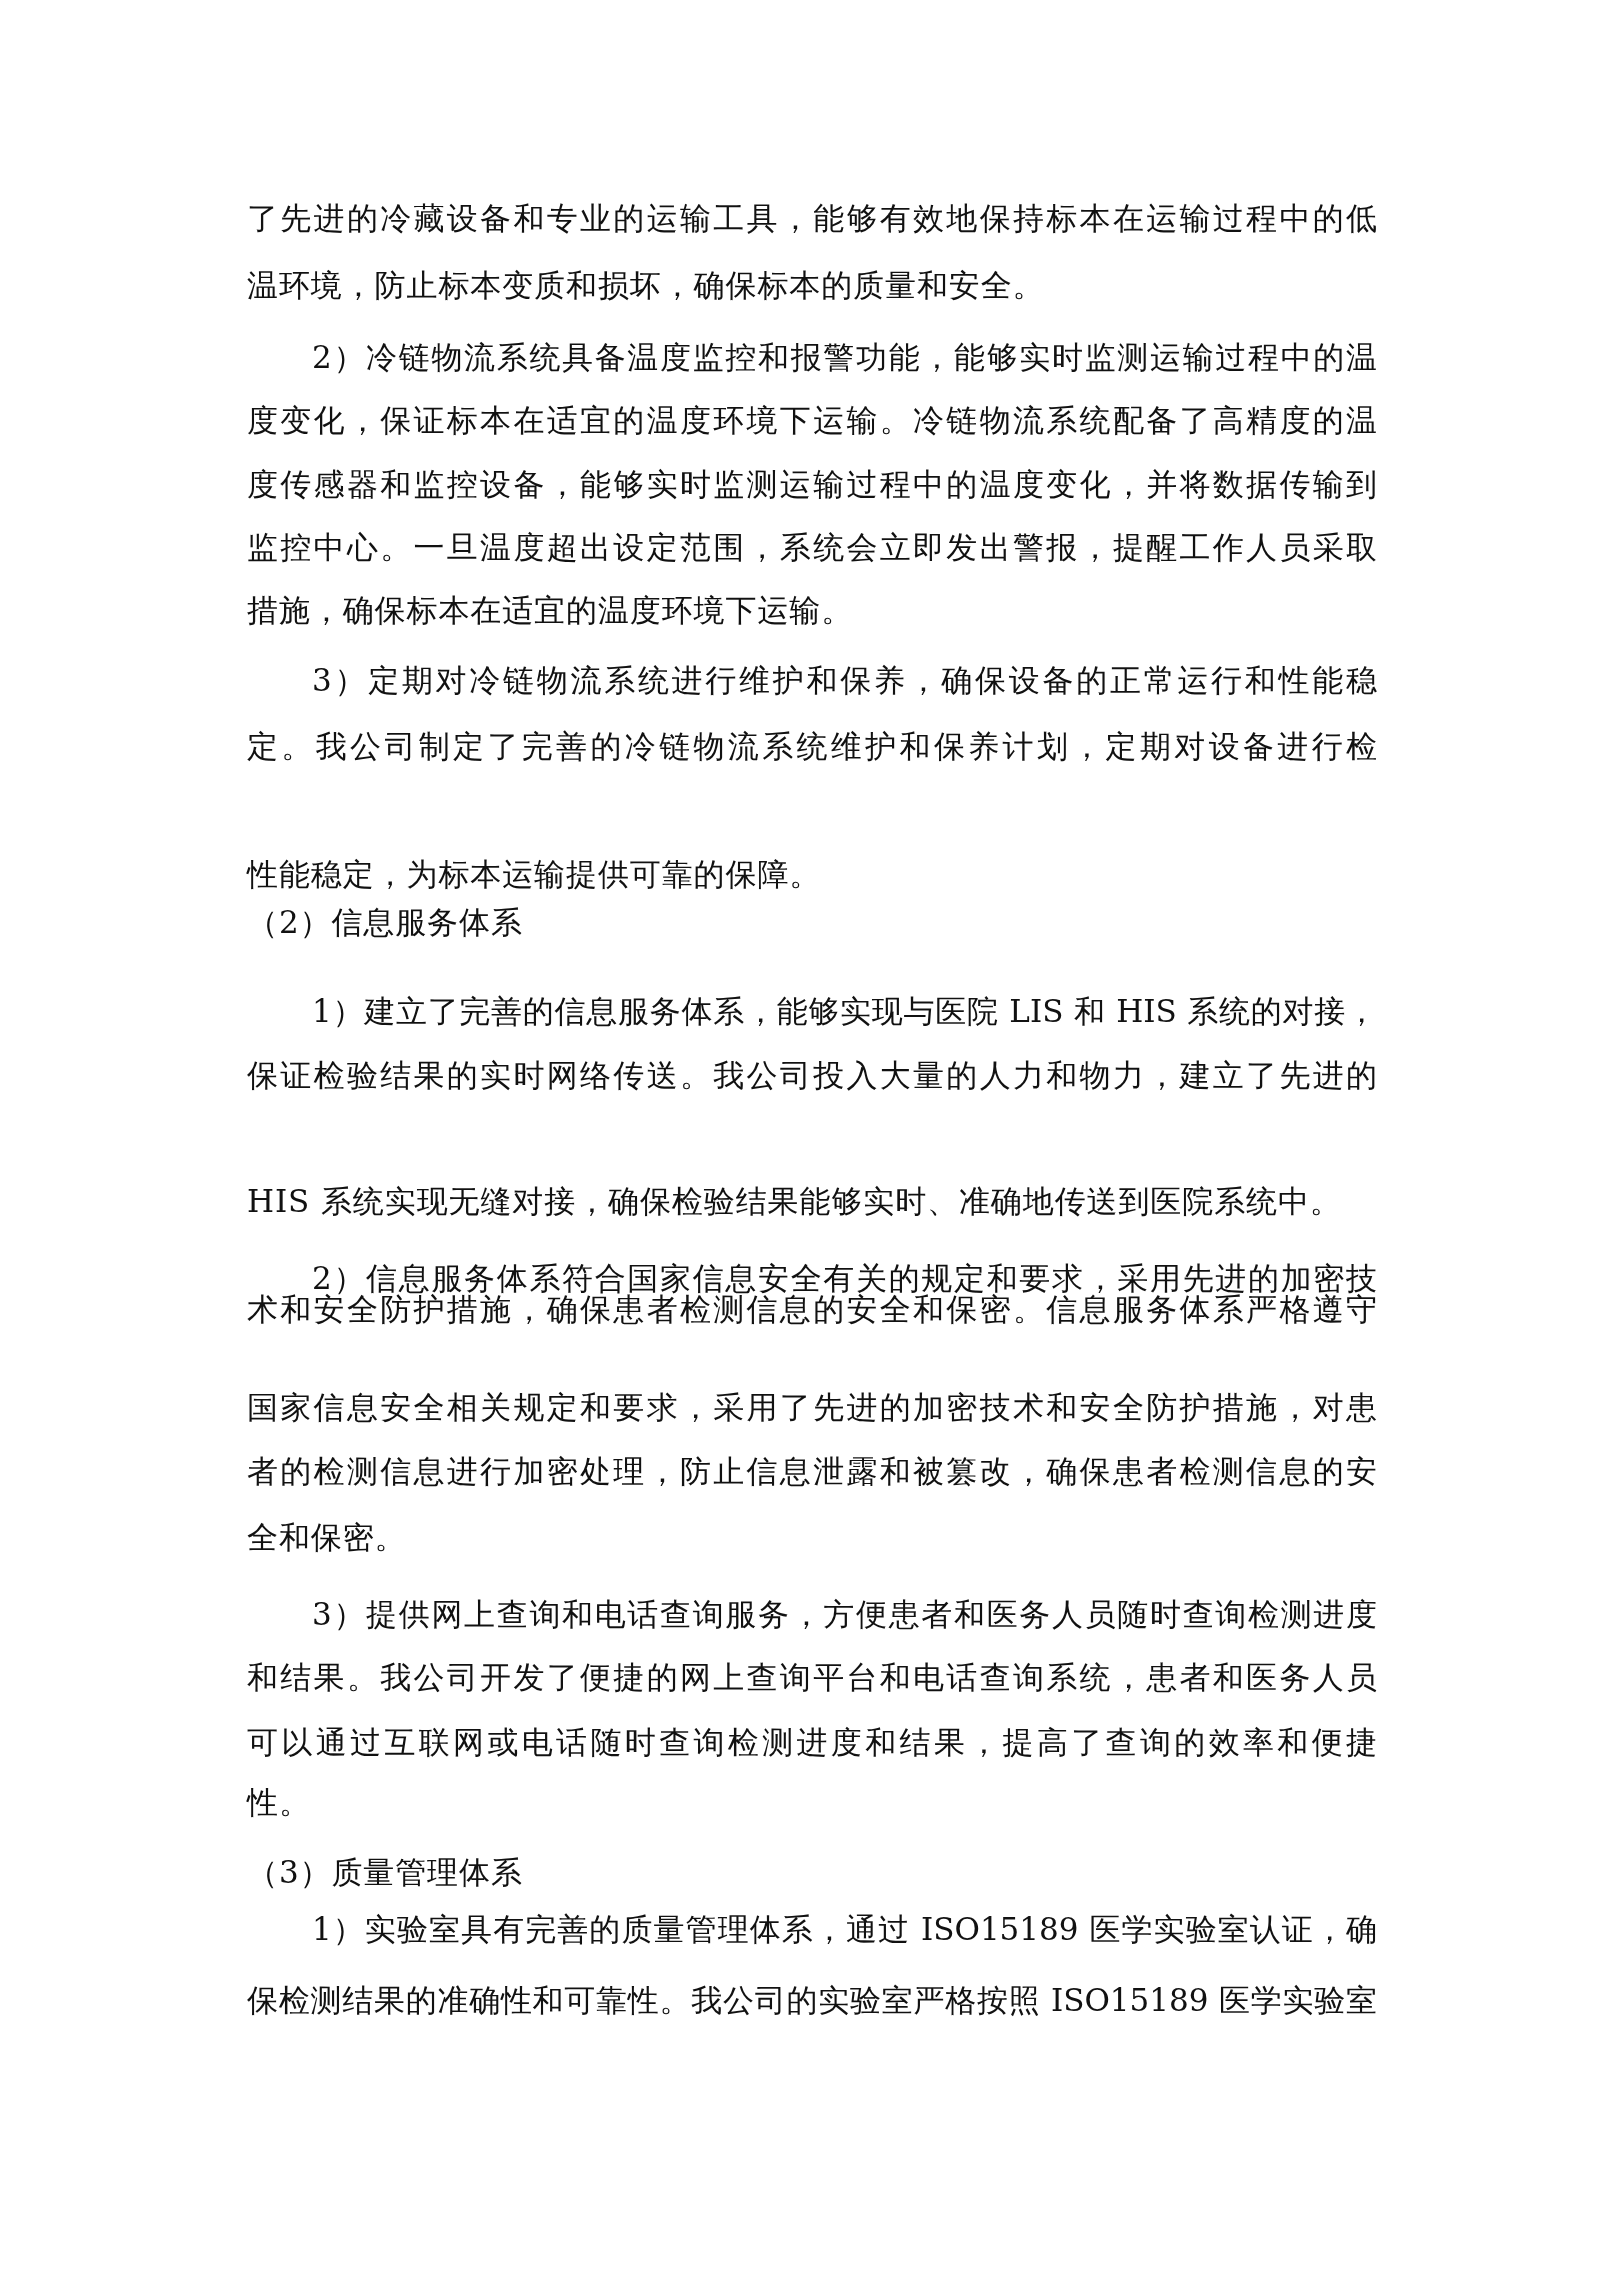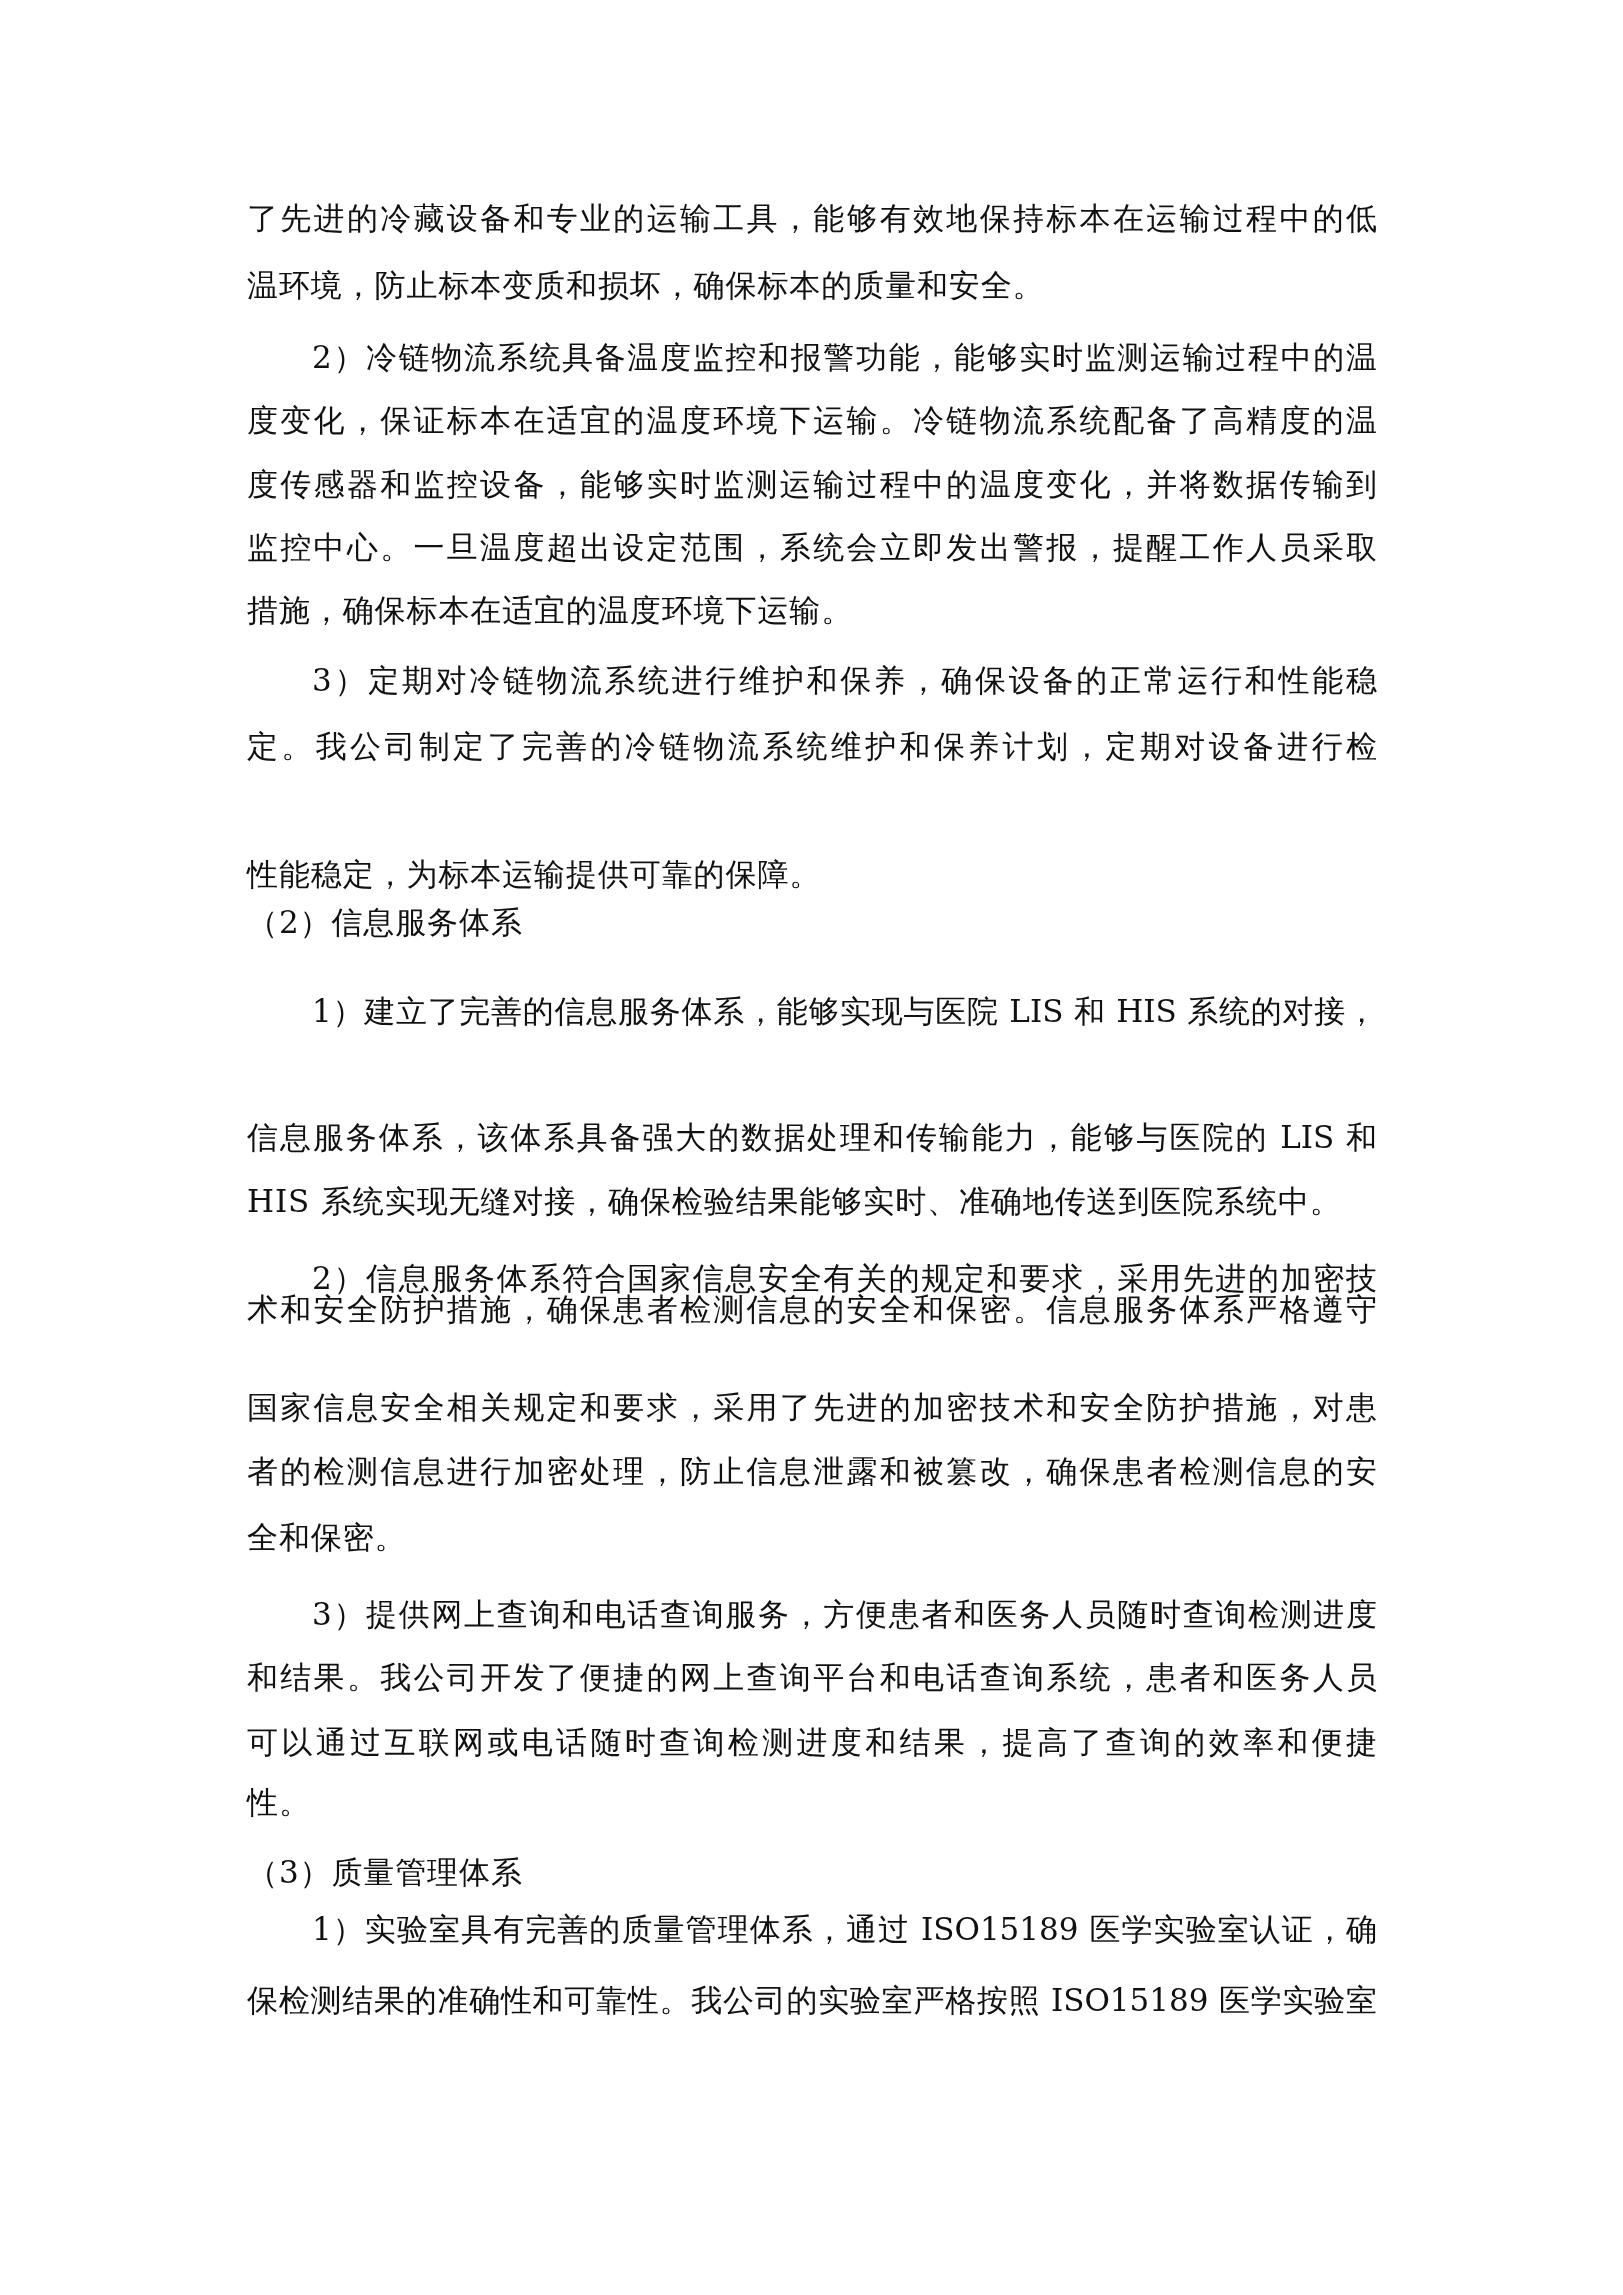--- a/index.html
+++ b/index.html
@@ -31,21 +31,21 @@
   <div class="line indent full" style="top: 339px;">2）冷链物流系统具备温度监控和报警功能，能够实时监测运输过程中的温</div>
   <div class="line full" style="top: 402px;">度变化，保证标本在适宜的温度环境下运输。冷链物流系统配备了高精度的温</div>
   <div class="line full" style="top: 466px;">度传感器和监控设备，能够实时监测运输过程中的温度变化，并将数据传输到</div>
   <div class="line full" style="top: 529px;">监控中心。一旦温度超出设定范围，系统会立即发出警报，提醒工作人员采取</div>
   <div class="line last" style="top: 592px;">措施，确保标本在适宜的温度环境下运输。</div>
   <div class="line indent full" style="top: 662px;">3）定期对冷链物流系统进行维护和保养，确保设备的正常运行和性能稳</div>
   <div class="line full" style="top: 728px;">定。我公司制定了完善的冷链物流系统维护和保养计划，定期对设备进行检</div>
   <div class="line last" style="top: 856px;">性能稳定，为标本运输提供可靠的保障。</div>
   <div class="line heading" style="top: 904px;">（2）信息服务体系</div>
   <div class="line indent full" style="top: 993px;">1）建立了完善的信息服务体系，能够实现与医院 LIS 和 HIS 系统的对接，</div>
-  <div class="line full" style="top: 1119px;">信息服务体系，该体系具备强大的数据处理和传输能力，能够与医院的 LIS 和</div>
+  <div class="line full" style="top: 1057px;">保证检验结果的实时网络传送。我公司投入大量的人力和物力，建立了先进的</div>
   <div class="line last" style="top: 1183px;">HIS 系统实现无缝对接，确保检验结果能够实时、准确地传送到医院系统中。</div>
   <div class="line indent full" style="top: 1260px;">2）信息服务体系符合国家信息安全有关的规定和要求，采用先进的加密技</div>
   <div class="line full" style="top: 1291px;">术和安全防护措施，确保患者检测信息的安全和保密。信息服务体系严格遵守</div>
   <div class="line full" style="top: 1389px;">国家信息安全相关规定和要求，采用了先进的加密技术和安全防护措施，对患</div>
   <div class="line full" style="top: 1453px;">者的检测信息进行加密处理，防止信息泄露和被篡改，确保患者检测信息的安</div>
   <div class="line last" style="top: 1519px;">全和保密。</div>
   <div class="line indent full" style="top: 1596px;">3）提供网上查询和电话查询服务，方便患者和医务人员随时查询检测进度</div>
   <div class="line full" style="top: 1659px;">和结果。我公司开发了便捷的网上查询平台和电话查询系统，患者和医务人员</div>
   <div class="line full" style="top: 1724px;">可以通过互联网或电话随时查询检测进度和结果，提高了查询的效率和便捷</div>
   <div class="line last" style="top: 1784px;">性。</div>

